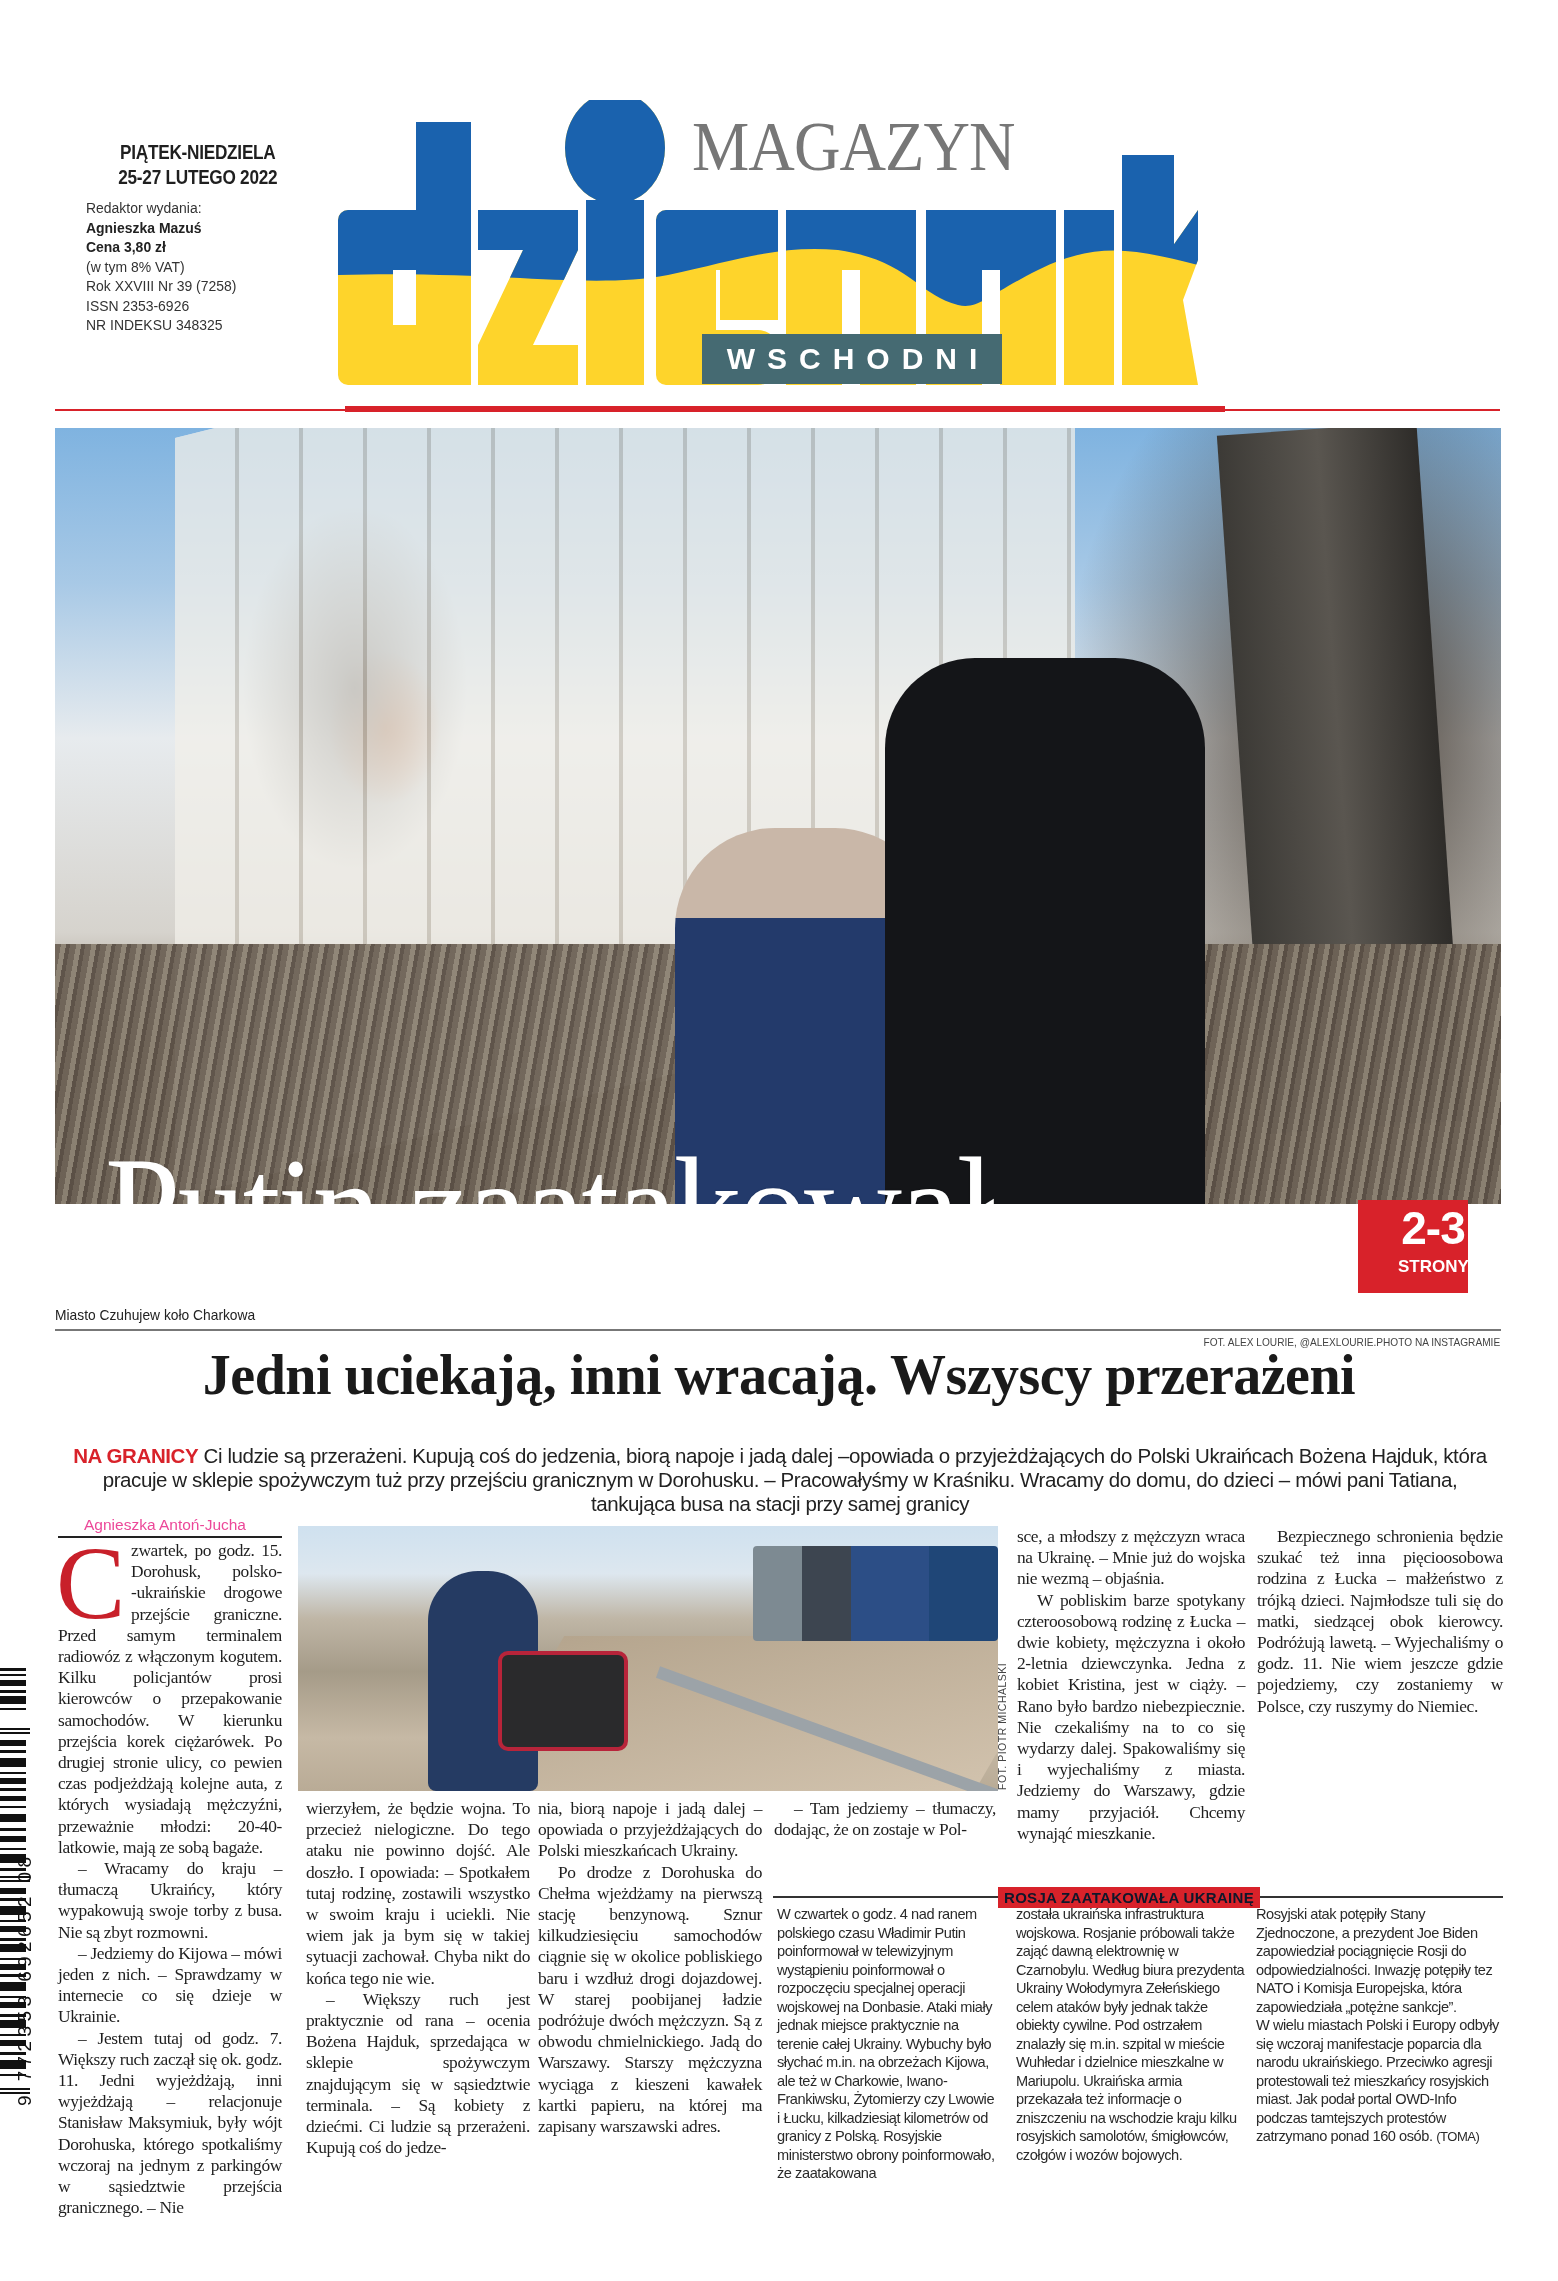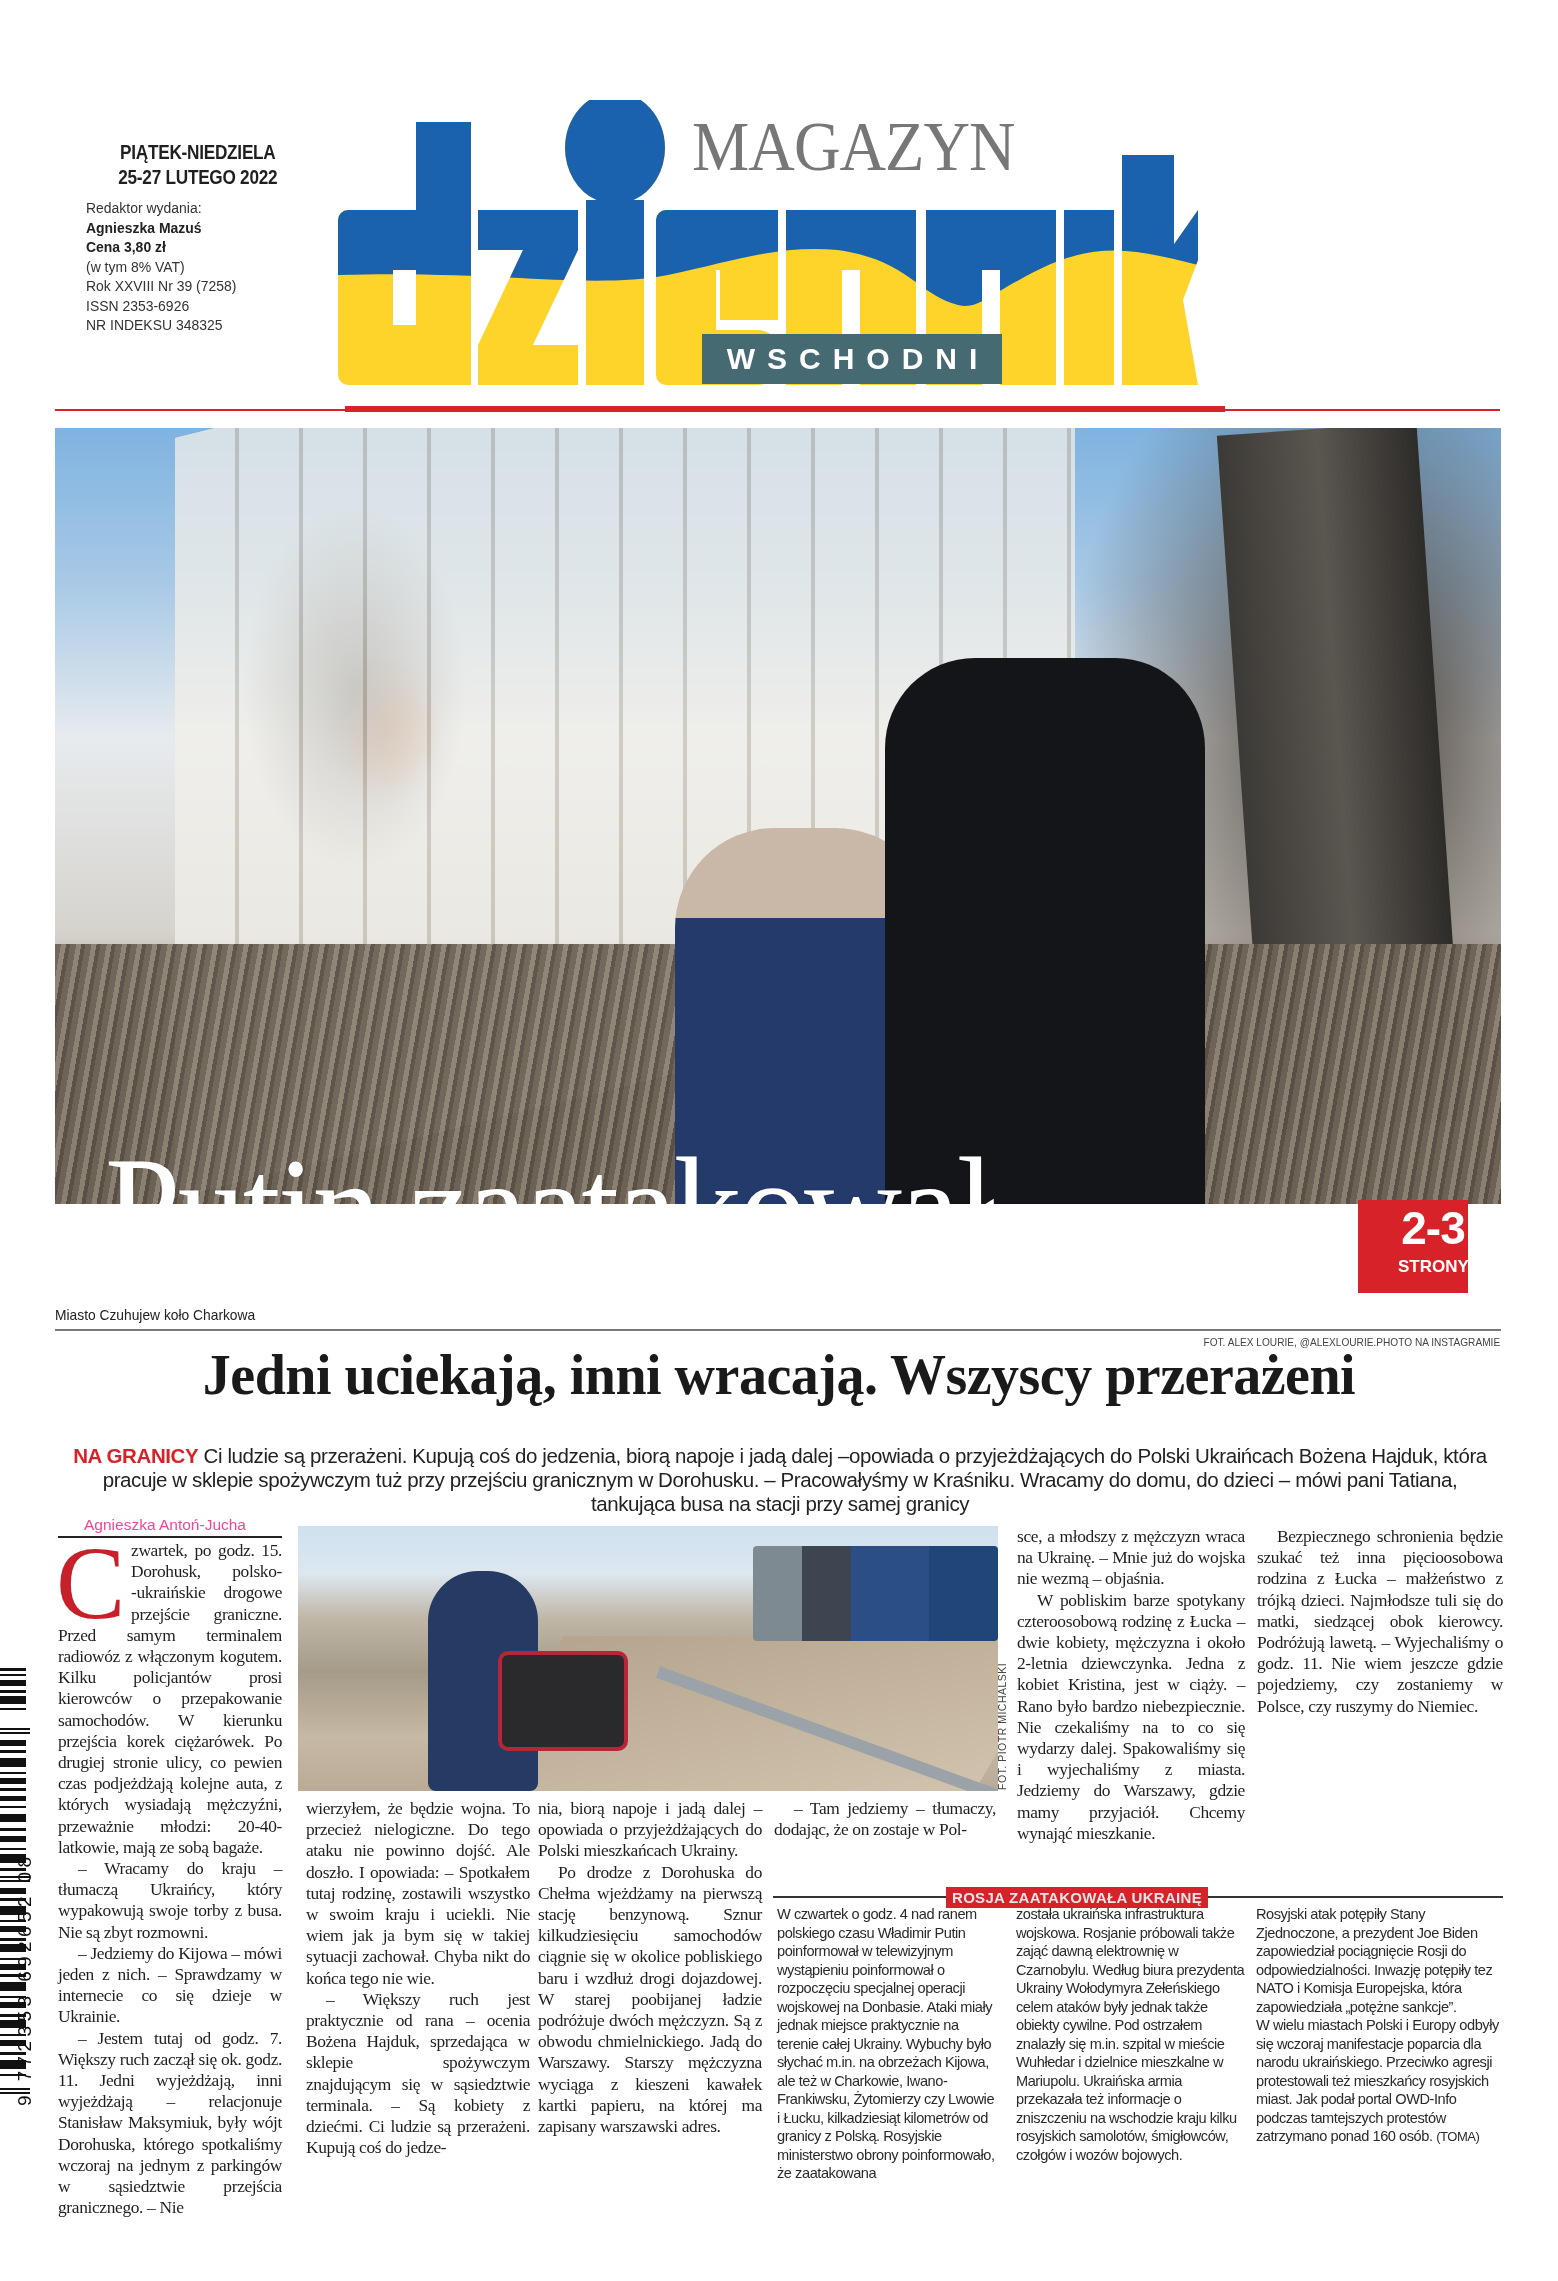--- a/index.html
+++ b/index.html
@@ -63,21 +63,21 @@
   .photo2 .rail { position: absolute; left: 360px; top: 140px; width: 360px; height: 12px; background: #9ca3a8; transform: rotate(20deg); transform-origin: left; }
   .photo2 .person { position: absolute; left: 130px; top: 45px; width: 110px; height: 220px; background: #253b63; border-radius: 50px 50px 8px 8px; }
   .photo2 .bag { position: absolute; left: 200px; top: 125px; width: 130px; height: 100px; background: #2a2a2c; border: 4px solid #b8243a; border-radius: 10px; }
   .photo2-credit { position: absolute; left: 996px; top: 1790px; transform: rotate(-90deg); transform-origin: left top; font-family: "Liberation Sans", sans-serif; font-size: 10.5px; color: #444; white-space: nowrap; letter-spacing: 0.5px; }
 
   .barcode { position: absolute; left: 0px; top: 1668px; width: 40px; height: 438px; }
   .barcode-digits { position: absolute; left: 14px; top: 2106px; transform: rotate(-90deg); transform-origin: left top; font-family: "Liberation Sans", sans-serif; font-size: 19px; letter-spacing: 4.4px; color: #111; white-space: nowrap; }
 
   
   .box-rule { position: absolute; left: 773px; top: 1896px; width: 730px; height: 2px; background: #333; }
-  .box-label { position: absolute; left: 946px; top: 1887px; height: 21px; background: #d8222a; color: #e5e5e5; font-family: "Liberation Sans", sans-serif; font-weight: bold; font-size: 15px; line-height: 21px; padding: 0 6px; letter-spacing: 0.3px; white-space: nowrap; }
+  .box-label { position: absolute; left: 998px; top: 1887px; height: 21px; background: #d8222a; color: #0f172a; font-family: "Liberation Sans", sans-serif; font-weight: bold; font-size: 15px; line-height: 21px; padding: 0 6px; letter-spacing: 0.3px; white-space: nowrap; }
   .box-col { position: absolute; font-family: "Liberation Sans", sans-serif; font-size: 14.6px; line-height: 18.5px; color: #2a2a2a; letter-spacing: -0.45px; }
   .box-col .sig { font-weight: normal; font-size: 13px; }
 </style>
 </head>
 <body>
 
 <div class="meta">
   <div class="date">PIĄTEK-NIEDZIELA</div>
   <div class="date">25-27 LUTEGO 2022</div>
   <div class="line">Redaktor wydania:</div>

